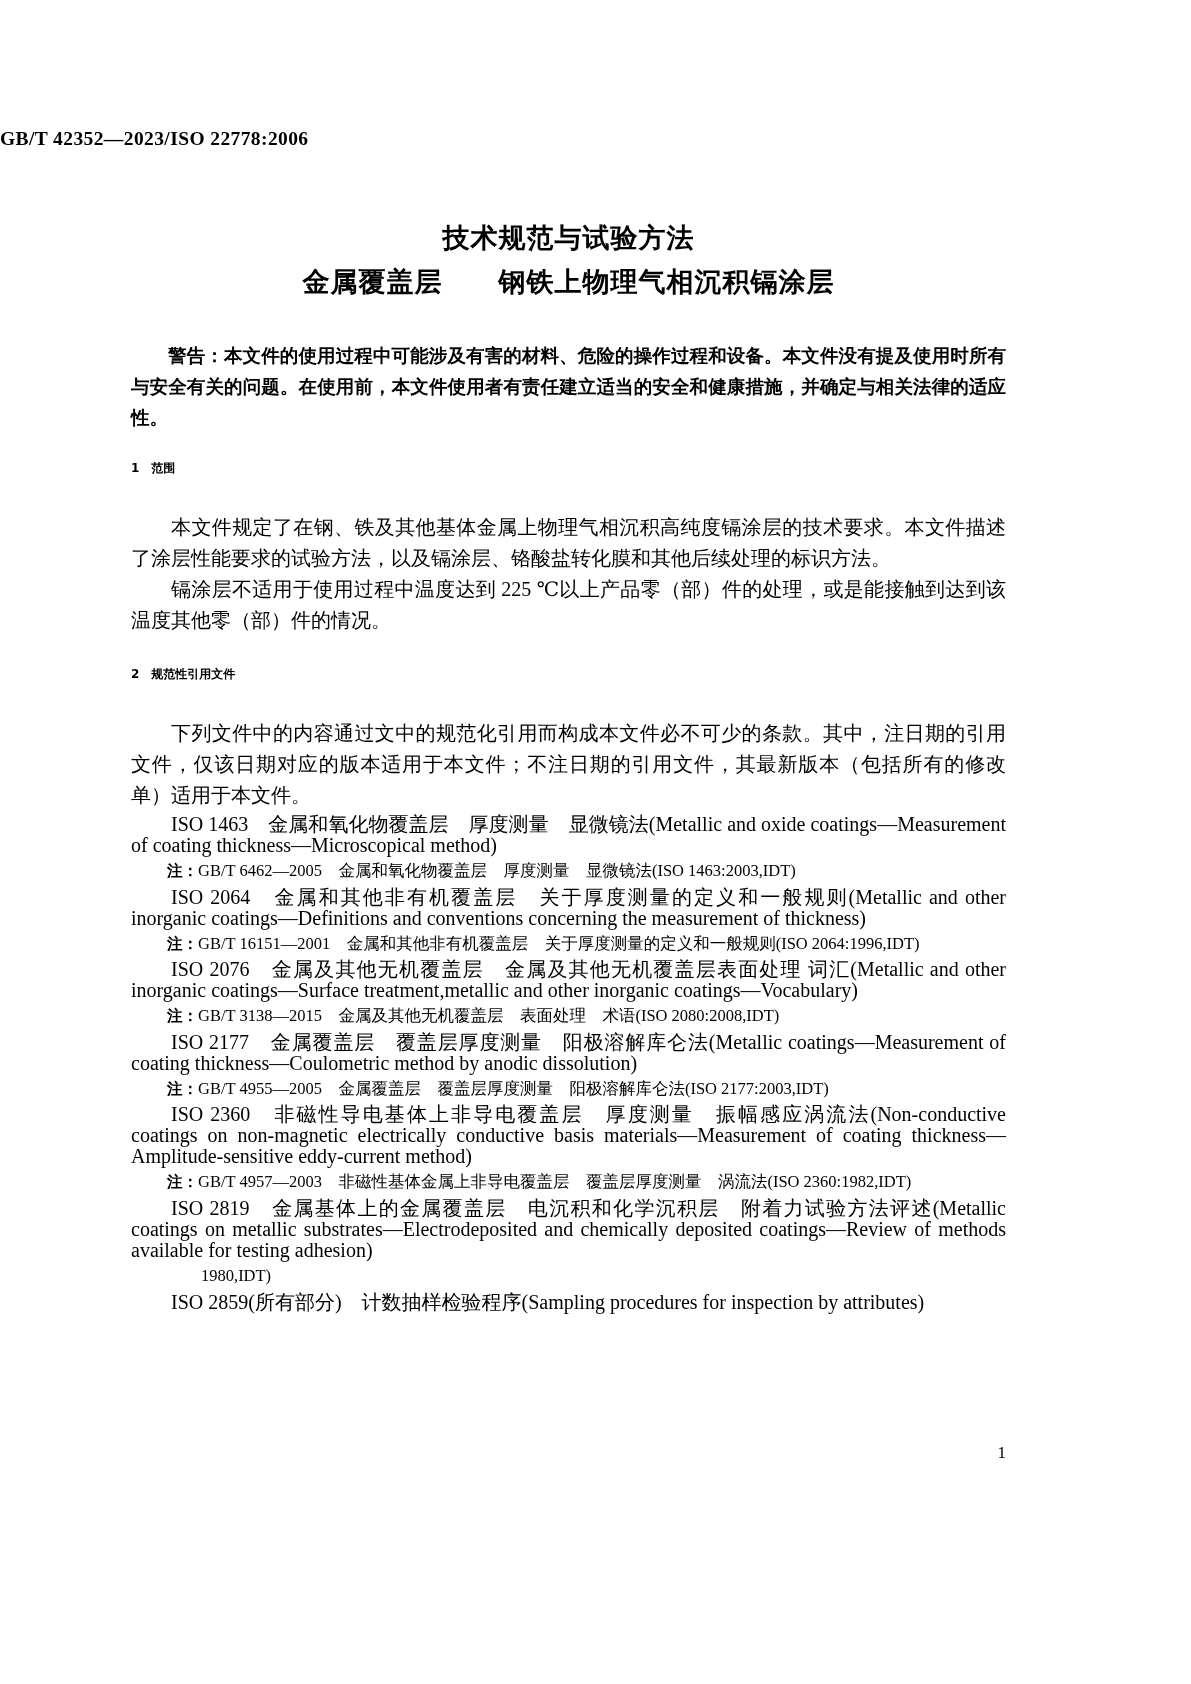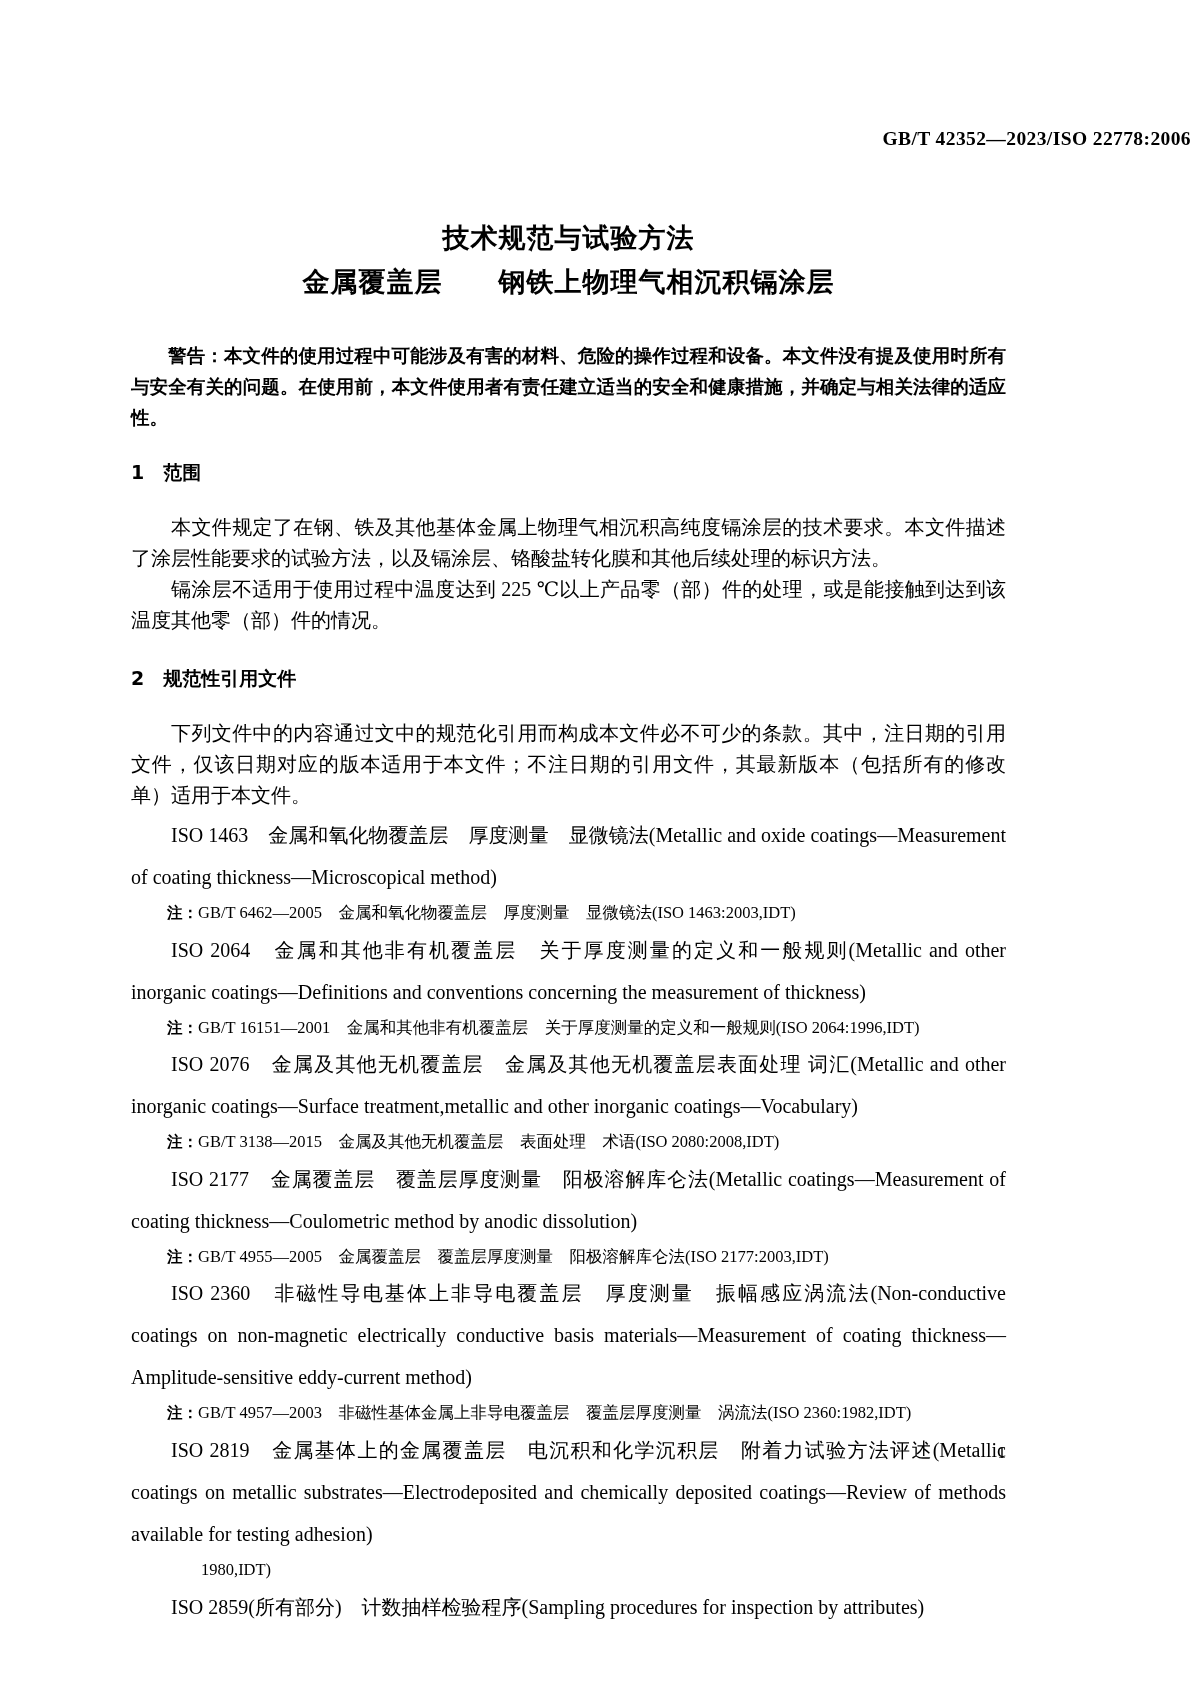--- a/index.html
+++ b/index.html
@@ -23,27 +23,26 @@
     top: 0;
     width: 875px;
   }
 
   
   .doc-header {
     position: absolute;
     top: 128px;
     right: 0;
     left: 0;
-    text-align: right;
+    text-align: left;
     font-family: "Liberation Serif", "DejaVu Serif", serif;
     font-size: 19.5px;
     letter-spacing: 0.4px;
     font-weight: bold;
     white-space: nowrap;
-    padding-left: 40px;
   }
 
   
   .title-block {
     position: absolute;
     top: 216px;
     left: 0;
     width: 875px;
     text-align: center;
   }
@@ -70,21 +69,21 @@
     text-align-last: left;
     text-indent: 37px;
   }
 
   
   .sec-head {
     position: absolute;
     left: 0;
     width: 875px;
     font-family: "DejaVu Sans", "Liberation Sans", sans-serif;
-    font-size: 19px;
+    font-size: 12px;
     font-weight: bold;
     white-space: pre;
   }
   .sec1 { top: 460px; }
   .sec2 { top: 666px; }
 
   
   .para {
     position: absolute;
     left: 0;
@@ -103,21 +102,21 @@
   
   .refs {
     position: absolute;
     left: 0;
     top: 814px;
     width: 875px;
   }
   .ref-entry {
     font-family: "Liberation Serif", "DejaVu Serif", serif;
     font-size: 20px;
-    line-height: 42px;
+    line-height: 21px;
     text-indent: 40px;
     text-align: justify;
     text-align-last: left;
     margin: 0;
   }
   .ref-note {
     font-family: "Liberation Serif", "DejaVu Serif", serif;
     font-size: 16.5px;
     line-height: 30.6px;
     margin: 0;

